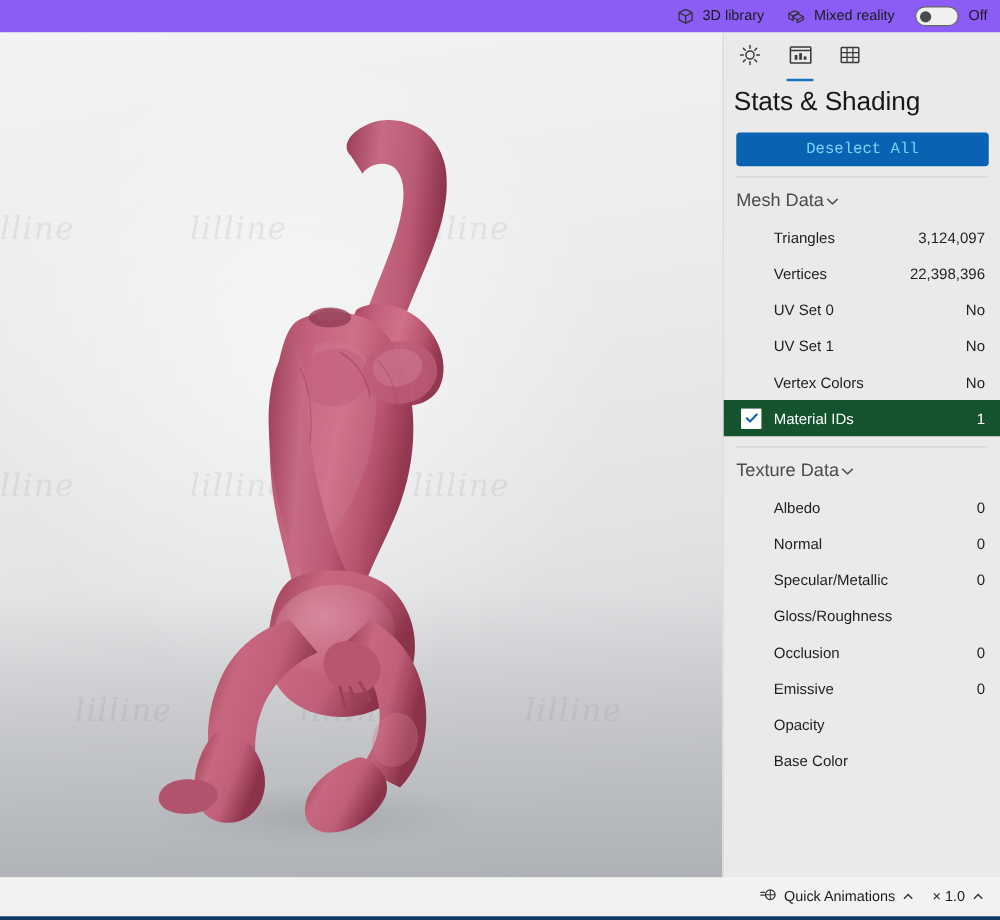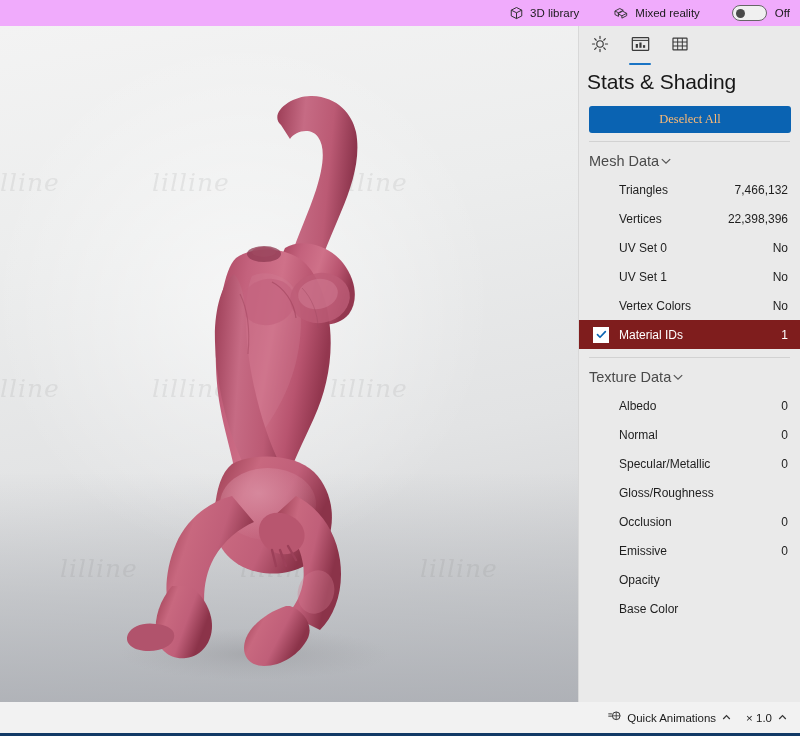--- a/index.html
+++ b/index.html
@@ -17,26 +17,26 @@
     width: 800px;
     height: 736px;
     background: #ffffff;
   }
 
   
   .topbar {
     position: absolute;
     left: 0; top: 0;
     width: 800px; height: 26px;
-    background: #f0abfc;
+    background: #8b5cf6;
     display: flex;
     align-items: center;
     justify-content: flex-end;
     padding-right: 10px;
-    gap: 30px;
+    gap: 14px;
   }
   .topbar-item {
     display: flex;
     align-items: center;
     gap: 6px;
     font-size: 11.5px;
     color: #1b1b1b;
     height: 24px;
     padding: 0 2px;
     cursor: default;
@@ -159,25 +159,25 @@
     padding: 10px 0 0 8px;
     letter-spacing: -0.1px;
   }
 
   .deselect-btn {
     display: block;
     margin: 12px 10px 0 10px;
     width: 202px;
     height: 27px;
     background: #0a63b2;
-    color: #fdba74;
+    color: #7dd3fc;
     border: none;
     border-radius: 3px;
     font-size: 12.5px;
-    font-family: Liberation Serif, serif;
+    font-family: Liberation Mono, monospace;
     cursor: default;
     text-align: center;
     line-height: 27px;
   }
 
   .section-head {
     display: flex;
     align-items: center;
     justify-content: flex-start;
     height: 34px;
@@ -214,21 +214,21 @@
     flex: 1;
     white-space: nowrap;
   }
   .row .rvalue {
     font-size: 12px;
     color: #1e1e1e;
     text-align: right;
     white-space: nowrap;
   }
   .row.selected {
-    background: #7f1d1d;
+    background: #14532d;
   }
   .row.selected .rlabel,
   .row.selected .rvalue { color: #ffffff; }
 
   .row-check {
     position: absolute;
     left: 14px;
     top: 50%;
     transform: translateY(-50%);
     width: 16px; height: 16px;
@@ -499,21 +499,21 @@
         <svg class="chev" viewBox="0 0 16 16">
             <path d="M3.2 5.8 L8 10.4 L12.8 5.8"></path>
           </svg>
       </span>
     </div>
 
     <div class="rows">
       <div class="row">
 
         <span class="rlabel">Triangles</span>
-        <span class="rvalue">7,466,132</span>
+        <span class="rvalue">3,124,097</span>
       </div>
       <div class="row">
 
         <span class="rlabel">Vertices</span>
         <span class="rvalue">22,398,396</span>
       </div>
       <div class="row">
 
         <span class="rlabel">UV Set 0</span>
         <span class="rvalue">No</span>

